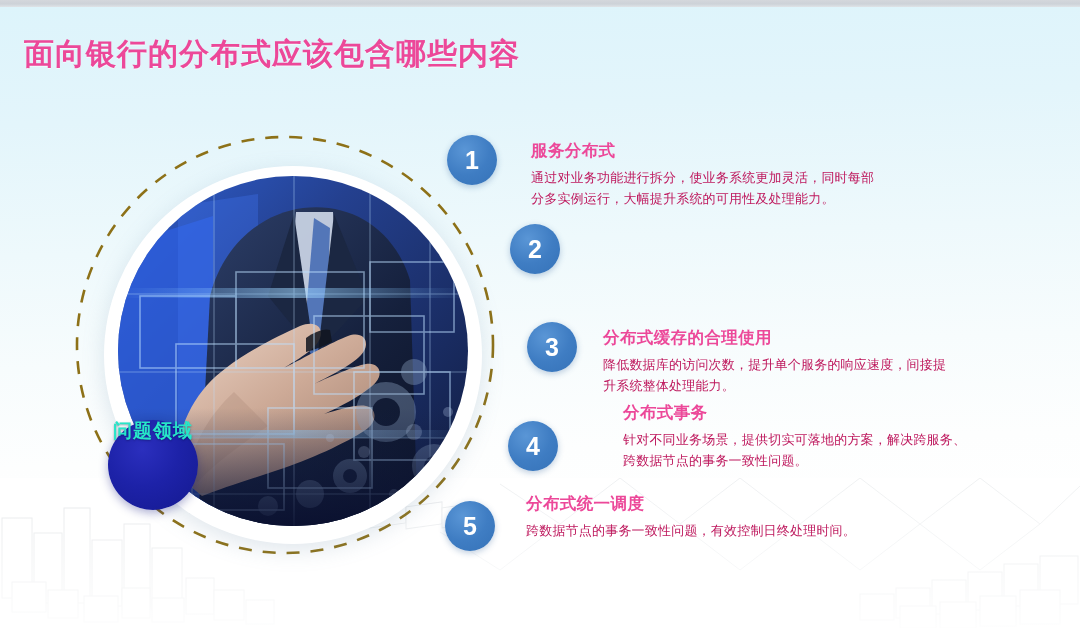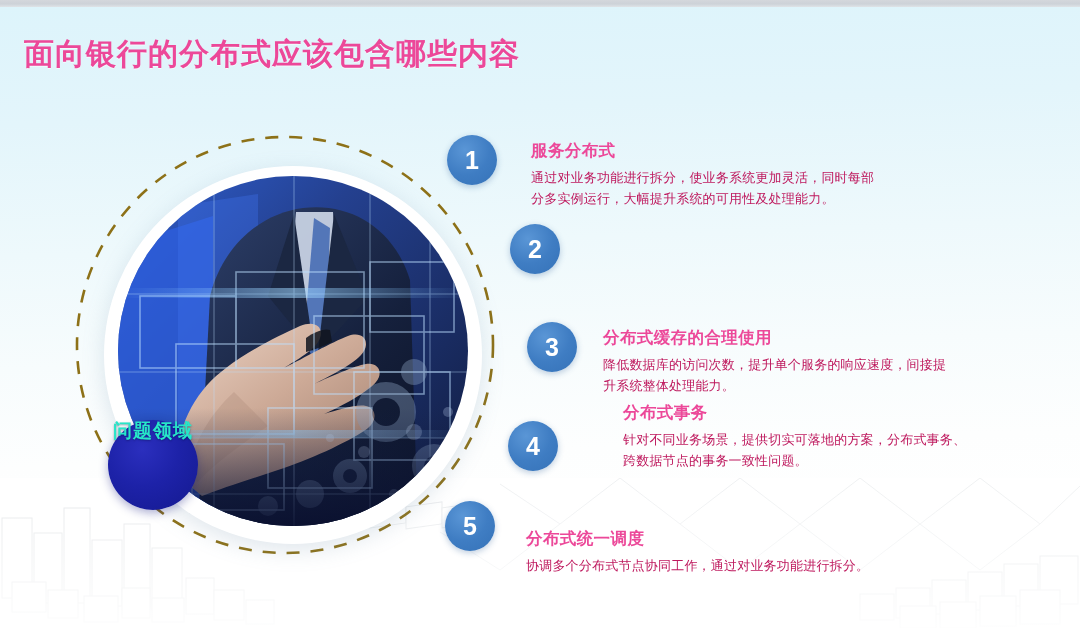--- a/index.html
+++ b/index.html
@@ -358,22 +358,22 @@
   </div>
 
   <div class="item-text" style="left:603px; top:327px;">
     <div class="item-title">分布式缓存的合理使用</div>
     <div class="item-desc">降低数据库的访问次数，提升单个服务的响应速度，间接提
 升系统整体处理能力。</div>
   </div>
 
   <div class="item-text" style="left:578px; top:402px;margin-left:45px;">
     <div class="item-title">分布式事务</div>
-    <div class="item-desc">针对不同业务场景，提供切实可落地的方案，分布式事务、
+    <div class="item-desc">针对不同业务场景，提供切实可落地的方案，解决跨服务、
 跨数据节点的事务一致性问题。</div>
   </div>
 
-  <div class="item-text" style="left:526px; top:528px;">
+  <div class="item-text" style="left:526px; top:493px;">
     <div class="item-title">分布式统一调度</div>
-    <div class="item-desc">协调多个分布式节点协同工作，通过对业务功能进行拆分。</div>
+    <div class="item-desc">跨数据节点的事务一致性问题，有效控制日终处理时间。</div>
   </div>
 
 </div>
 
 </body></html>

